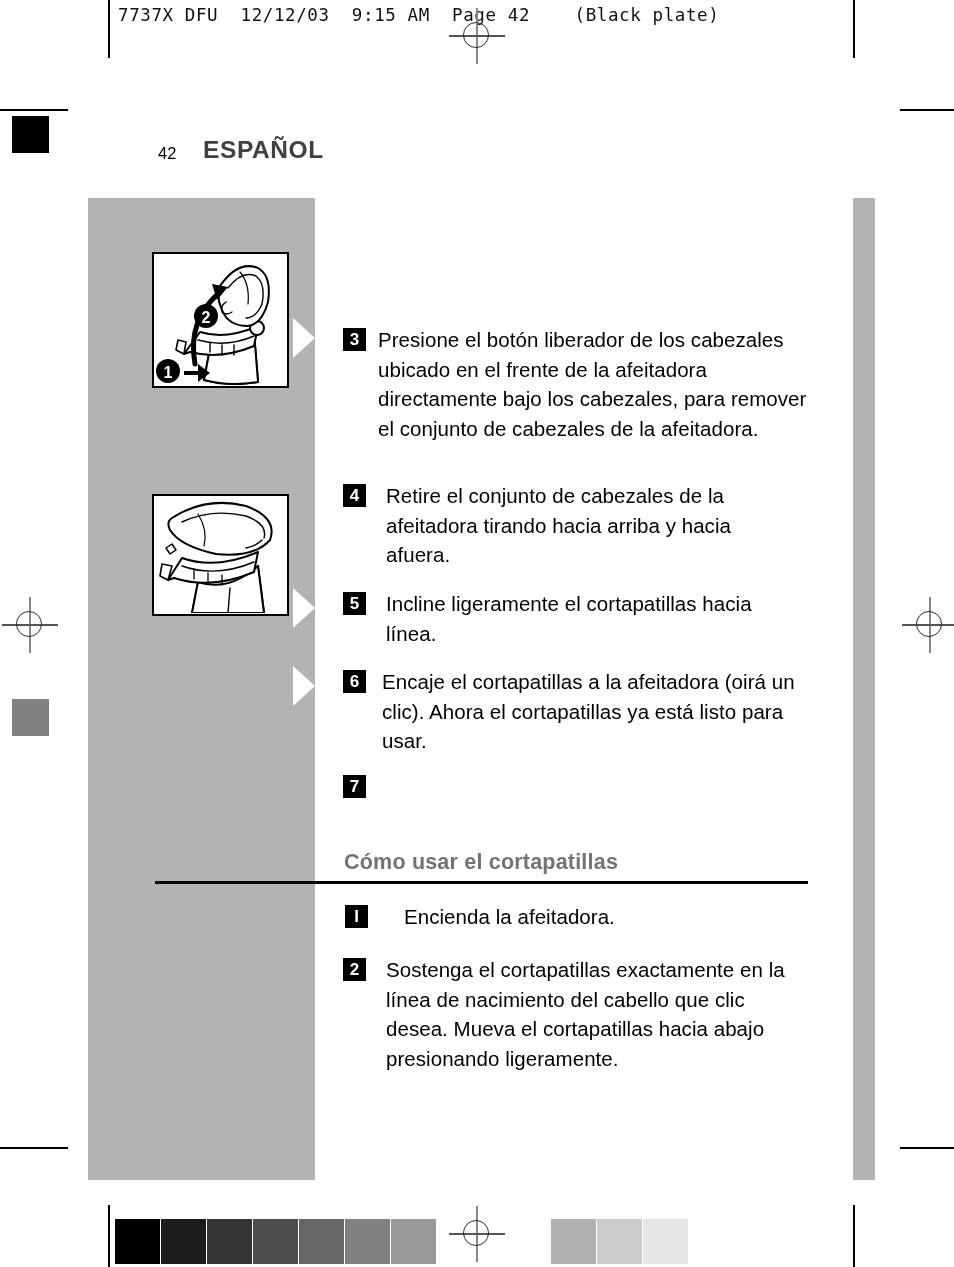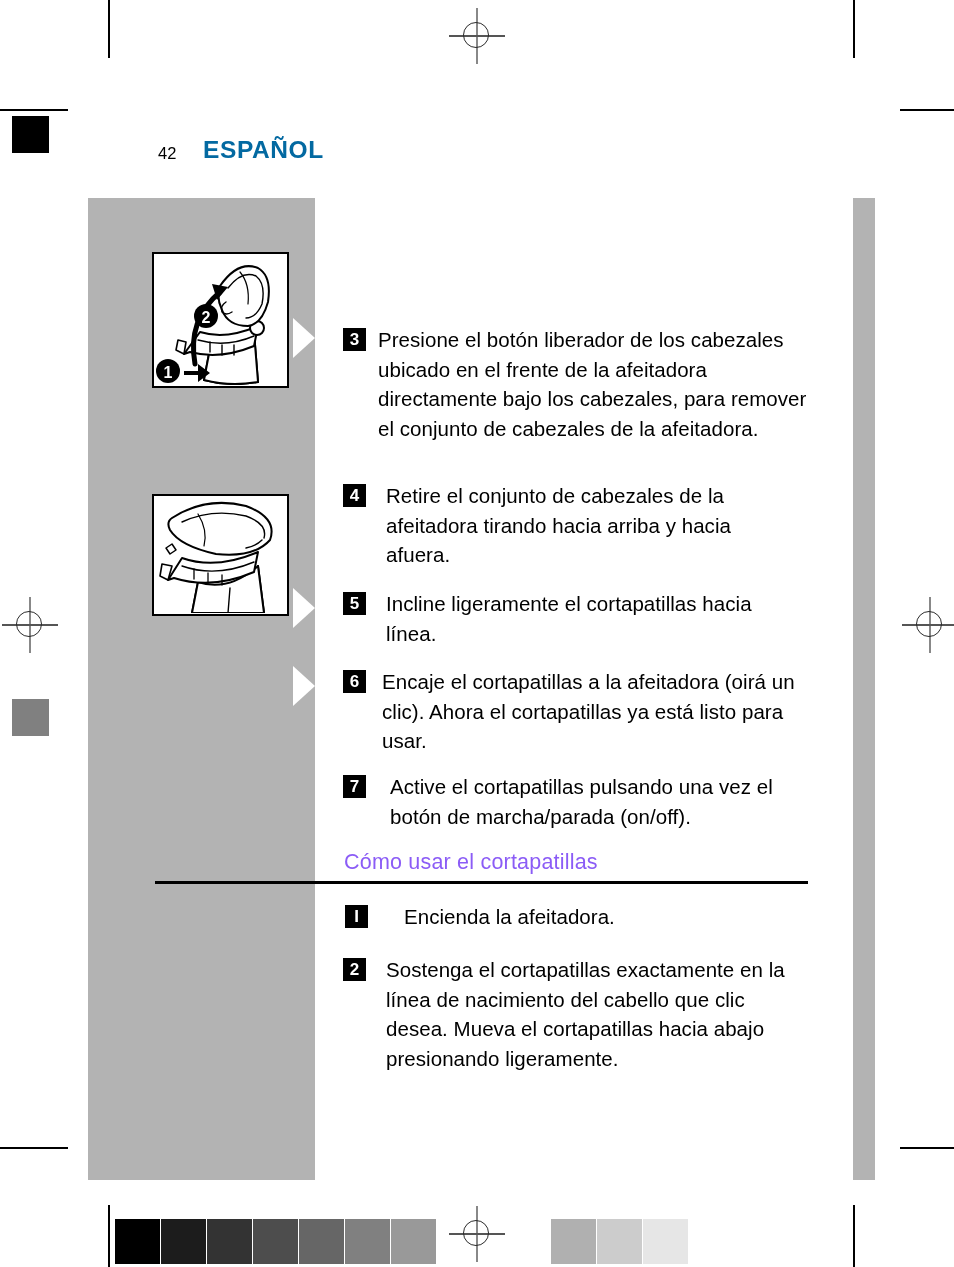--- a/index.html
+++ b/index.html
@@ -90,21 +90,21 @@
     font-size: 16.5px;
     color: #000000;
   }
   .page-title {
     position: absolute;
     left: 203px;
     top: 136px;
     font-size: 24.5px;
     font-weight: bold;
     letter-spacing: 0.6px;
-    color: #0369a1;
+    color: #404040;
   }
 
   
   .illus {
     position: absolute;
     background: #ffffff;
     border: 2.5px solid #000000;
     box-sizing: border-box;
     overflow: hidden;
   }
@@ -137,41 +137,43 @@
   .plain-para {
     position: absolute;
     font-size: 20.5px;
     line-height: 29.5px;
     color: #000000;
   }
 
   .section-heading {
     position: absolute;
     font-size: 21.5px;
-    color: #8b5cf6;
+    color: #737373;
     letter-spacing: 0.2px;
+    font-weight: bold;
   }
   .section-rule {
     position: absolute;
     height: 3px;
     background: #000000;
   }
 
   
   .swatch {
     position: absolute;
     width: 45px;
     height: 45px;
   }
 </style>
 </head>
 <body>
 
 <div id="page">
 
+  <div class="print-header">7737X DFU  12/12/03  9:15 AM  Page 42    (Black plate)</div>
 
   <div class="crop-rule v-rule" style="left:108px; top:0; height:58px;"></div>
   <div class="crop-rule v-rule" style="left:853px; top:0; height:58px;"></div>
   <div class="crop-rule h-rule" style="left:0; top:109px; width:68px;"></div>
   <div class="crop-rule h-rule" style="left:900px; top:109px; width:54px;"></div>
   <div class="crop-rule h-rule" style="left:0; top:1147px; width:68px;"></div>
   <div class="crop-rule h-rule" style="left:900px; top:1147px; width:54px;"></div>
   <div class="crop-rule v-rule" style="left:108px; top:1205px; height:62px;"></div>
   <div class="crop-rule v-rule" style="left:853px; top:1205px; height:62px;"></div>
 
@@ -291,21 +293,20 @@
     <span class="step-body" style="margin-left:20px;">Incline ligeramente el cortapatillas hacia línea.</span>
   </div>
 
   <div class="step" style="left:343px; top:667px; width:455px;">
     <span class="step-num">6</span>
     <span class="step-body" style="margin-left:16px;">Encaje el cortapatillas a la afeitadora (oirá un clic). Ahora el cortapatillas ya está listo para usar.</span>
   </div>
 
   <div class="step" style="left:343px; top:772px; width:460px;">
     <span class="step-num">7</span>
-    <span class="step-body" style="margin-left:24px;">Active el cortapatillas pulsando una vez el botón de marcha/parada (on/off).</span>
   </div>
 
   <div class="section-heading" style="left:344px; top:850px;">Cómo usar el cortapatillas</div>
   <div class="section-rule" style="left:155px; top:881px; width:653px;"></div>
 
   <div class="step" style="left:345px; top:902px; width:440px;">
     <span class="step-num">I</span>
     <span class="step-body" style="margin-left:36px;">Encienda la afeitadora.</span>
   </div>
 

